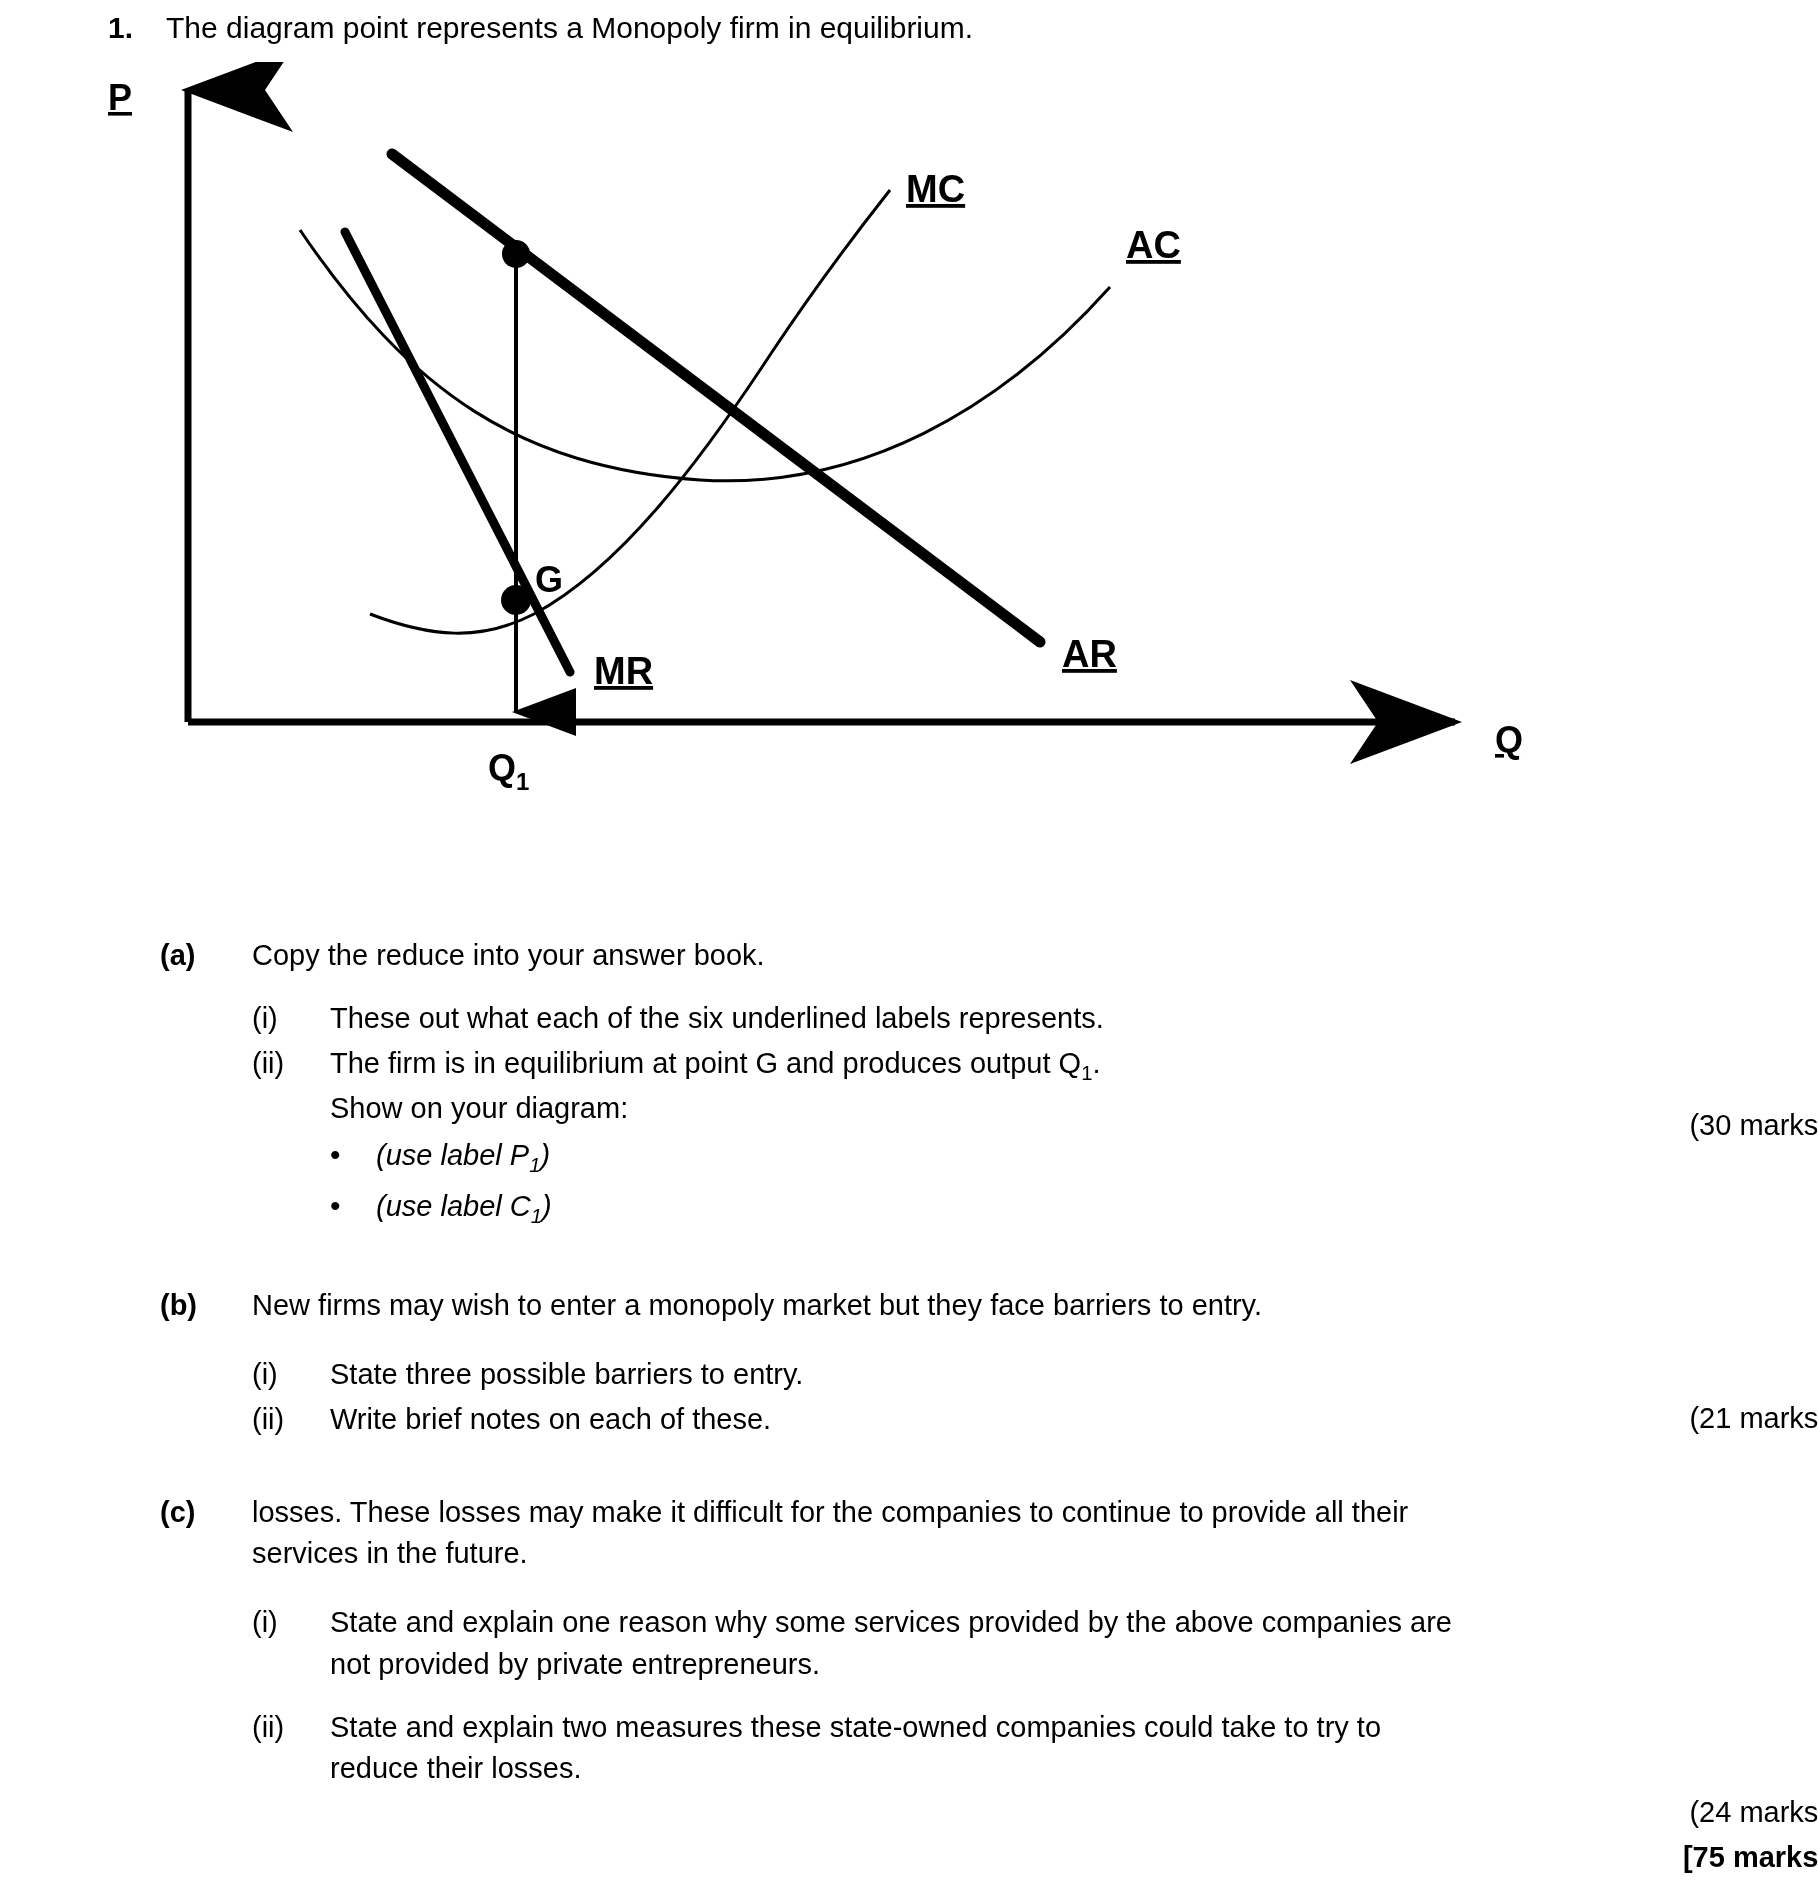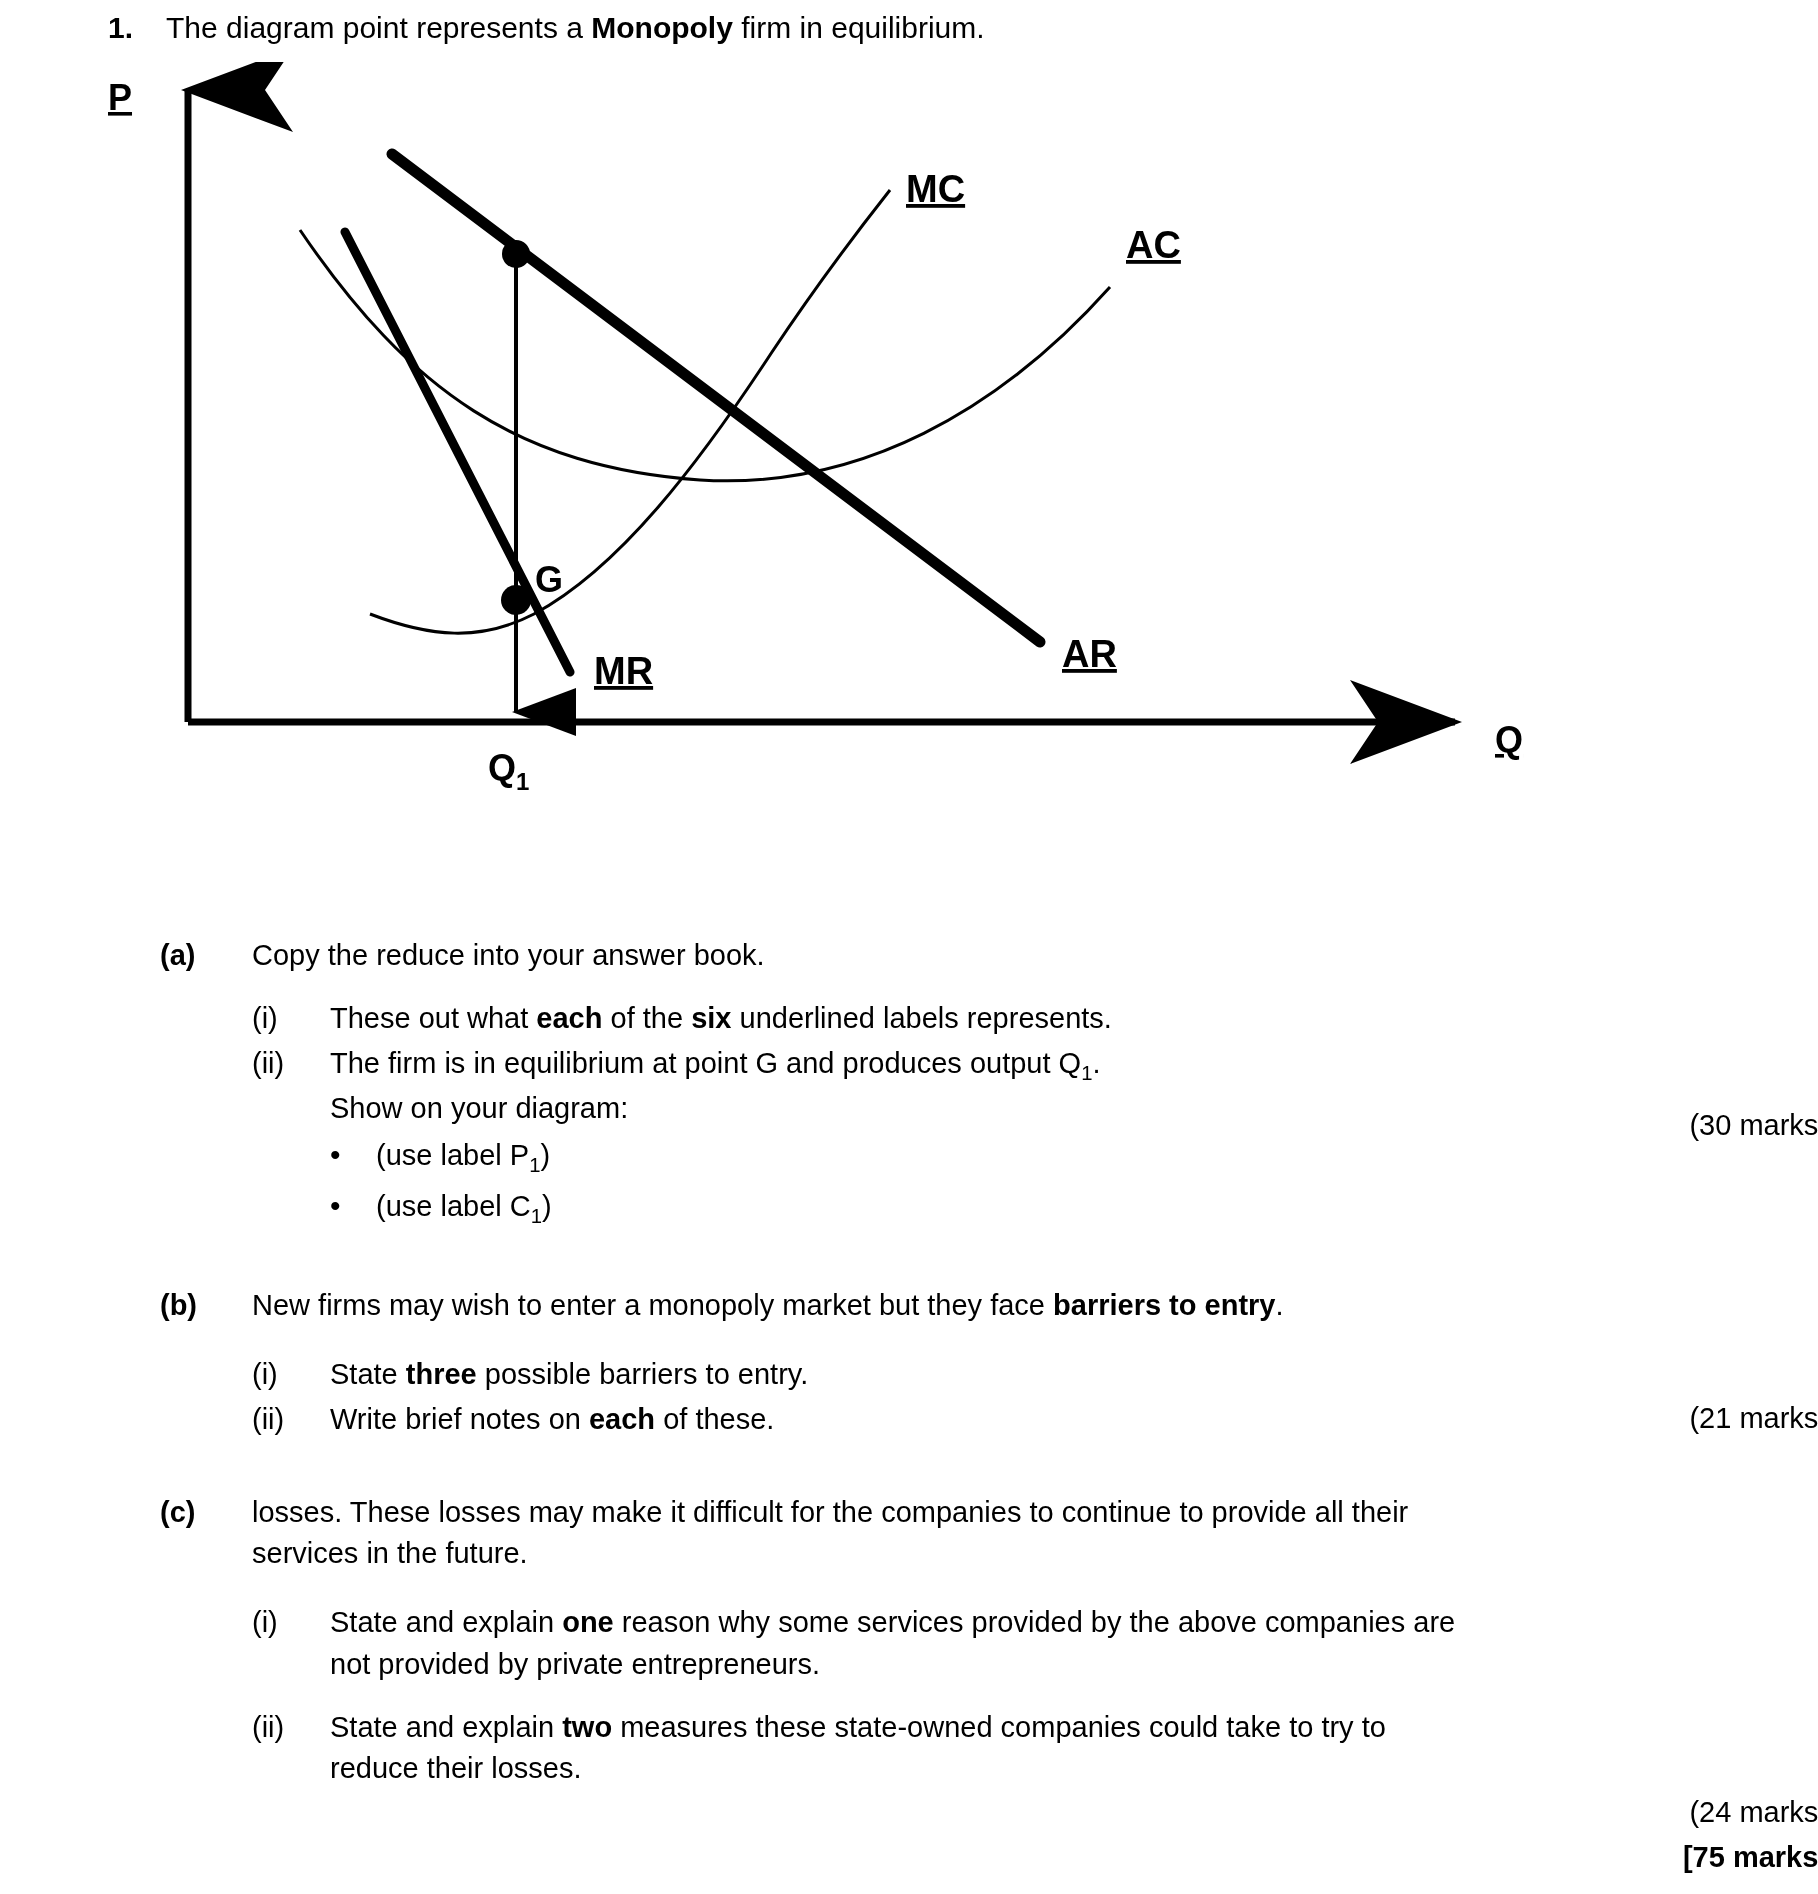--- a/index.html
+++ b/index.html
@@ -32,21 +32,21 @@
     line-height: 1.35;
     display: flex;
     align-items: baseline;
   }
   .q-num {
     font-weight: bold;
     width: 58px;
     flex: 0 0 58px;
   }
   .q-stem-text { flex: 1 1 auto; }
-  .b { font-weight: bold; }
+  .b { font-weight: normal; }
 
   
   .diagram-wrap {
     position: absolute;
     left: 100px;
     top: 62px;
     width: 1620px;
     height: 880px;
   }
   .diagram-svg { display: block; width: 1620px; height: 880px; }
@@ -116,21 +116,21 @@
     display: flex;
     align-items: baseline;
     margin-top: 6px;
   }
   .bullet-dot {
     flex: 0 0 46px;
     font-size: 30px;
     line-height: 1;
   }
   .bullet-text { flex: 0 0 700px; }
-  .bullet-use { flex: 0 0 auto; }
+  .bullet-use { flex: 0 0 auto; font-style: italic; }
   sub { font-size: 0.70em; }
 </style>
 </head>
 <body>
 
 <div class="page">
 
   <div class="q-stem">
     <span class="q-num">1.</span>
     <span class="q-stem-text"><span>The diagram point represents a </span><span class="b">Monopoly</span><span> firm in equilibrium.</span></span>

